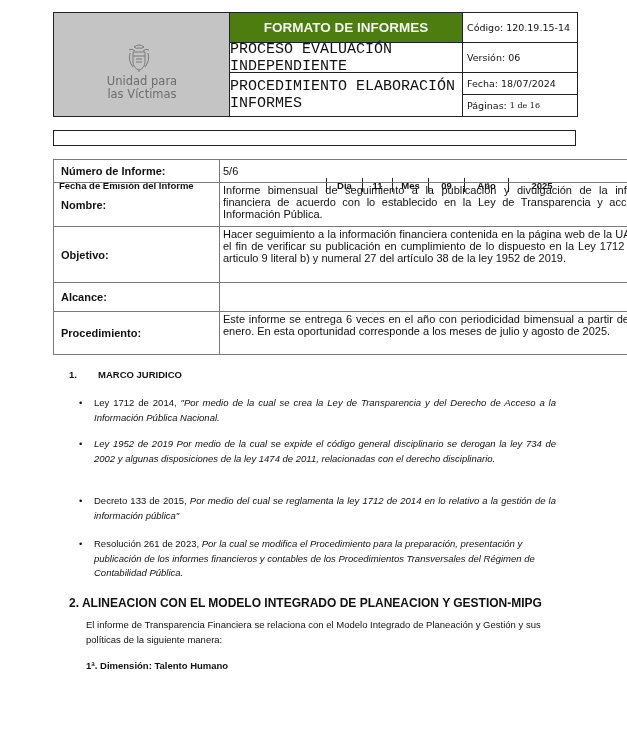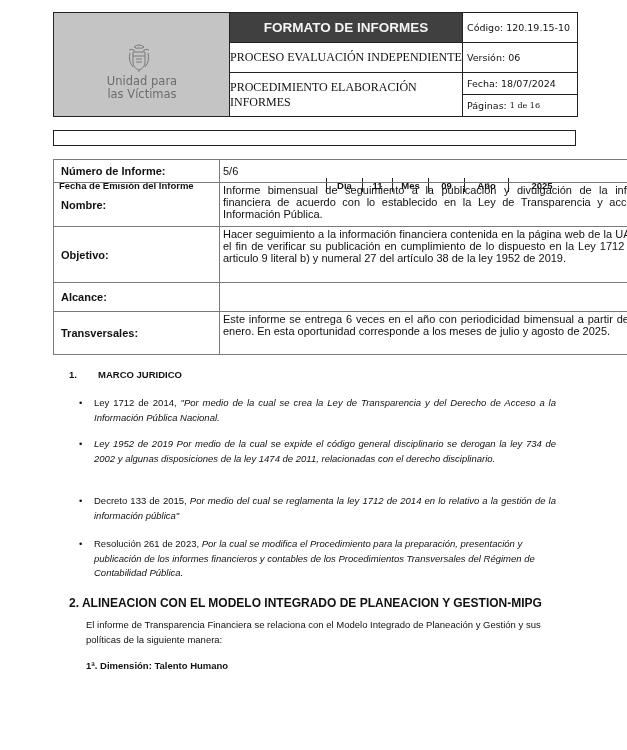--- a/index.html
+++ b/index.html
@@ -3,22 +3,22 @@
   <meta charset="utf-8">
   <style>
     html, body { margin: 0; padding: 0; background: #ffffff; }
     body { width: 627px; height: 750px; position: relative; overflow: hidden; font-family: "DejaVu Sans", sans-serif; color: #111; }
 
     
     .hdr { position: absolute; left: 53px; top: 12px; width: 525px; height: 105px; border: 1px solid #222; box-sizing: border-box; }
     .hdr .logo { position: absolute; left: 0; top: 0; width: 176px; height: 103px; background: #c4c4c4; border-right: 1px solid #222; box-sizing: border-box; }
     .hdr .logo .crest { position: absolute; left: 72px; top: 30px; width: 26px; height: 30px; }
     .hdr .logo .brand { position: absolute; left: 0; top: 62px; width: 176px; text-align: center; font-size: 11.5px; line-height: 13px; color: #6d6d6d; font-family: "DejaVu Sans", sans-serif; }
-    .hdr .mid { position: absolute; left: 176px; width: 233px; box-sizing: border-box; border-right: 1px solid #222; display: flex; align-items: center; justify-content: center; font-size: 12px; font-family: Liberation Serif, serif; }
-    .hdr .mid.title { top: 0; height: 30px; background: #404040; color: #f4f4f4; font-family: "Liberation Sans", sans-serif; font-weight: bold; font-size: 13.5px; border-bottom: 1px solid #222; }
+    .hdr .mid { position: absolute; left: 176px; width: 233px; box-sizing: border-box; border-right: 1px solid #222; display: flex; align-items: center; justify-content: center; font-size: 15px; font-family: Liberation Mono, monospace; }
+    .hdr .mid.title { top: 0; height: 30px; background: #4d7c0f; color: #f4f4f4; font-family: "Liberation Sans", sans-serif; font-weight: bold; font-size: 13.5px; border-bottom: 1px solid #222; }
     .hdr .mid.proc { top: 30px; height: 30px; border-bottom: 1px solid #222; }
     .hdr .mid.procd { top: 60px; height: 43px; }
     .hdr .rt { position: absolute; left: 409px; width: 114px; box-sizing: border-box; display: flex; align-items: center; padding-left: 4px; font-size: 9.5px; }
     .hdr .rt.r1 { top: 0; height: 30px; border-bottom: 1px solid #222; }
     .hdr .rt.r2 { top: 30px; height: 30px; border-bottom: 1px solid #222; }
     .hdr .rt.r3 { top: 60px; height: 22px; border-bottom: 1px solid #222; }
     .hdr .rt.r4 { top: 82px; height: 21px; }
     .hdr .rt .small { font-family: "DejaVu Serif", serif; font-size: 8px; margin-left: 3px; }
 
     
@@ -62,21 +62,21 @@
       </g>
     </svg>
     <div class="brand">
       <div>Unidad para</div>
       <div>las Víctimas</div>
     </div>
   </div>
   <div class="mid title">FORMATO DE INFORMES</div>
   <div class="mid proc">PROCESO EVALUACIÓN INDEPENDIENTE</div>
   <div class="mid procd">PROCEDIMIENTO ELABORACIÓN INFORMES</div>
-  <div class="rt r1">Código: 120.19.15-10</div>
+  <div class="rt r1">Código: 120.19.15-14</div>
   <div class="rt r2">Versión: 06</div>
   <div class="rt r3">Fecha: 18/07/2024</div>
   <div class="rt r4">
     <span>Páginas:</span>
     <span class="small">1 de 16</span>
   </div>
 </div>
 
 <div class="daterow">
   <div class="c lbl">Fecha de Emisión del Informe</div>
@@ -98,21 +98,21 @@
     <div class="val">Informe bimensual de seguimiento a la publicación y divulgación de la información financiera de acuerdo con lo establecido en la Ley de Transparencia y acceso a la Información Pública.</div>
   </div>
   <div class="row" style="height:56px">
     <div class="lbl">Objetivo:</div>
     <div class="val">Hacer seguimiento a la información financiera contenida en la página web de la UARIV, con el fin de verificar su publicación en cumplimiento de lo dispuesto en la Ley 1712 de 2014, articulo 9 literal b) y numeral 27 del artículo 38 de la ley 1952 de 2019.</div>
   </div>
   <div class="row" style="height:29px">
     <div class="lbl">Alcance:</div>
   </div>
   <div class="row" style="height:42px">
-    <div class="lbl">Transversales:</div>
+    <div class="lbl">Procedimiento:</div>
     <div class="val">Este informe se entrega 6 veces en el año con periodicidad bimensual a partir del mes de enero. En esta oportunidad corresponde a los meses de julio y agosto de 2025.</div>
   </div>
 </div>
 
 <div class="sec-h" style="left:69px; top:369px;">1.</div>
 <div class="sec-h" style="left:98px; top:369px;">MARCO JURIDICO</div>
 
 <div class="bul j" style="top:396px;">
   <span class="dot">•</span>
   <span>Ley 1712 de 2014, </span><i>"Por medio de la cual se crea la Ley de Transparencia y del Derecho de Acceso a la Información Pública Nacional.</i>

